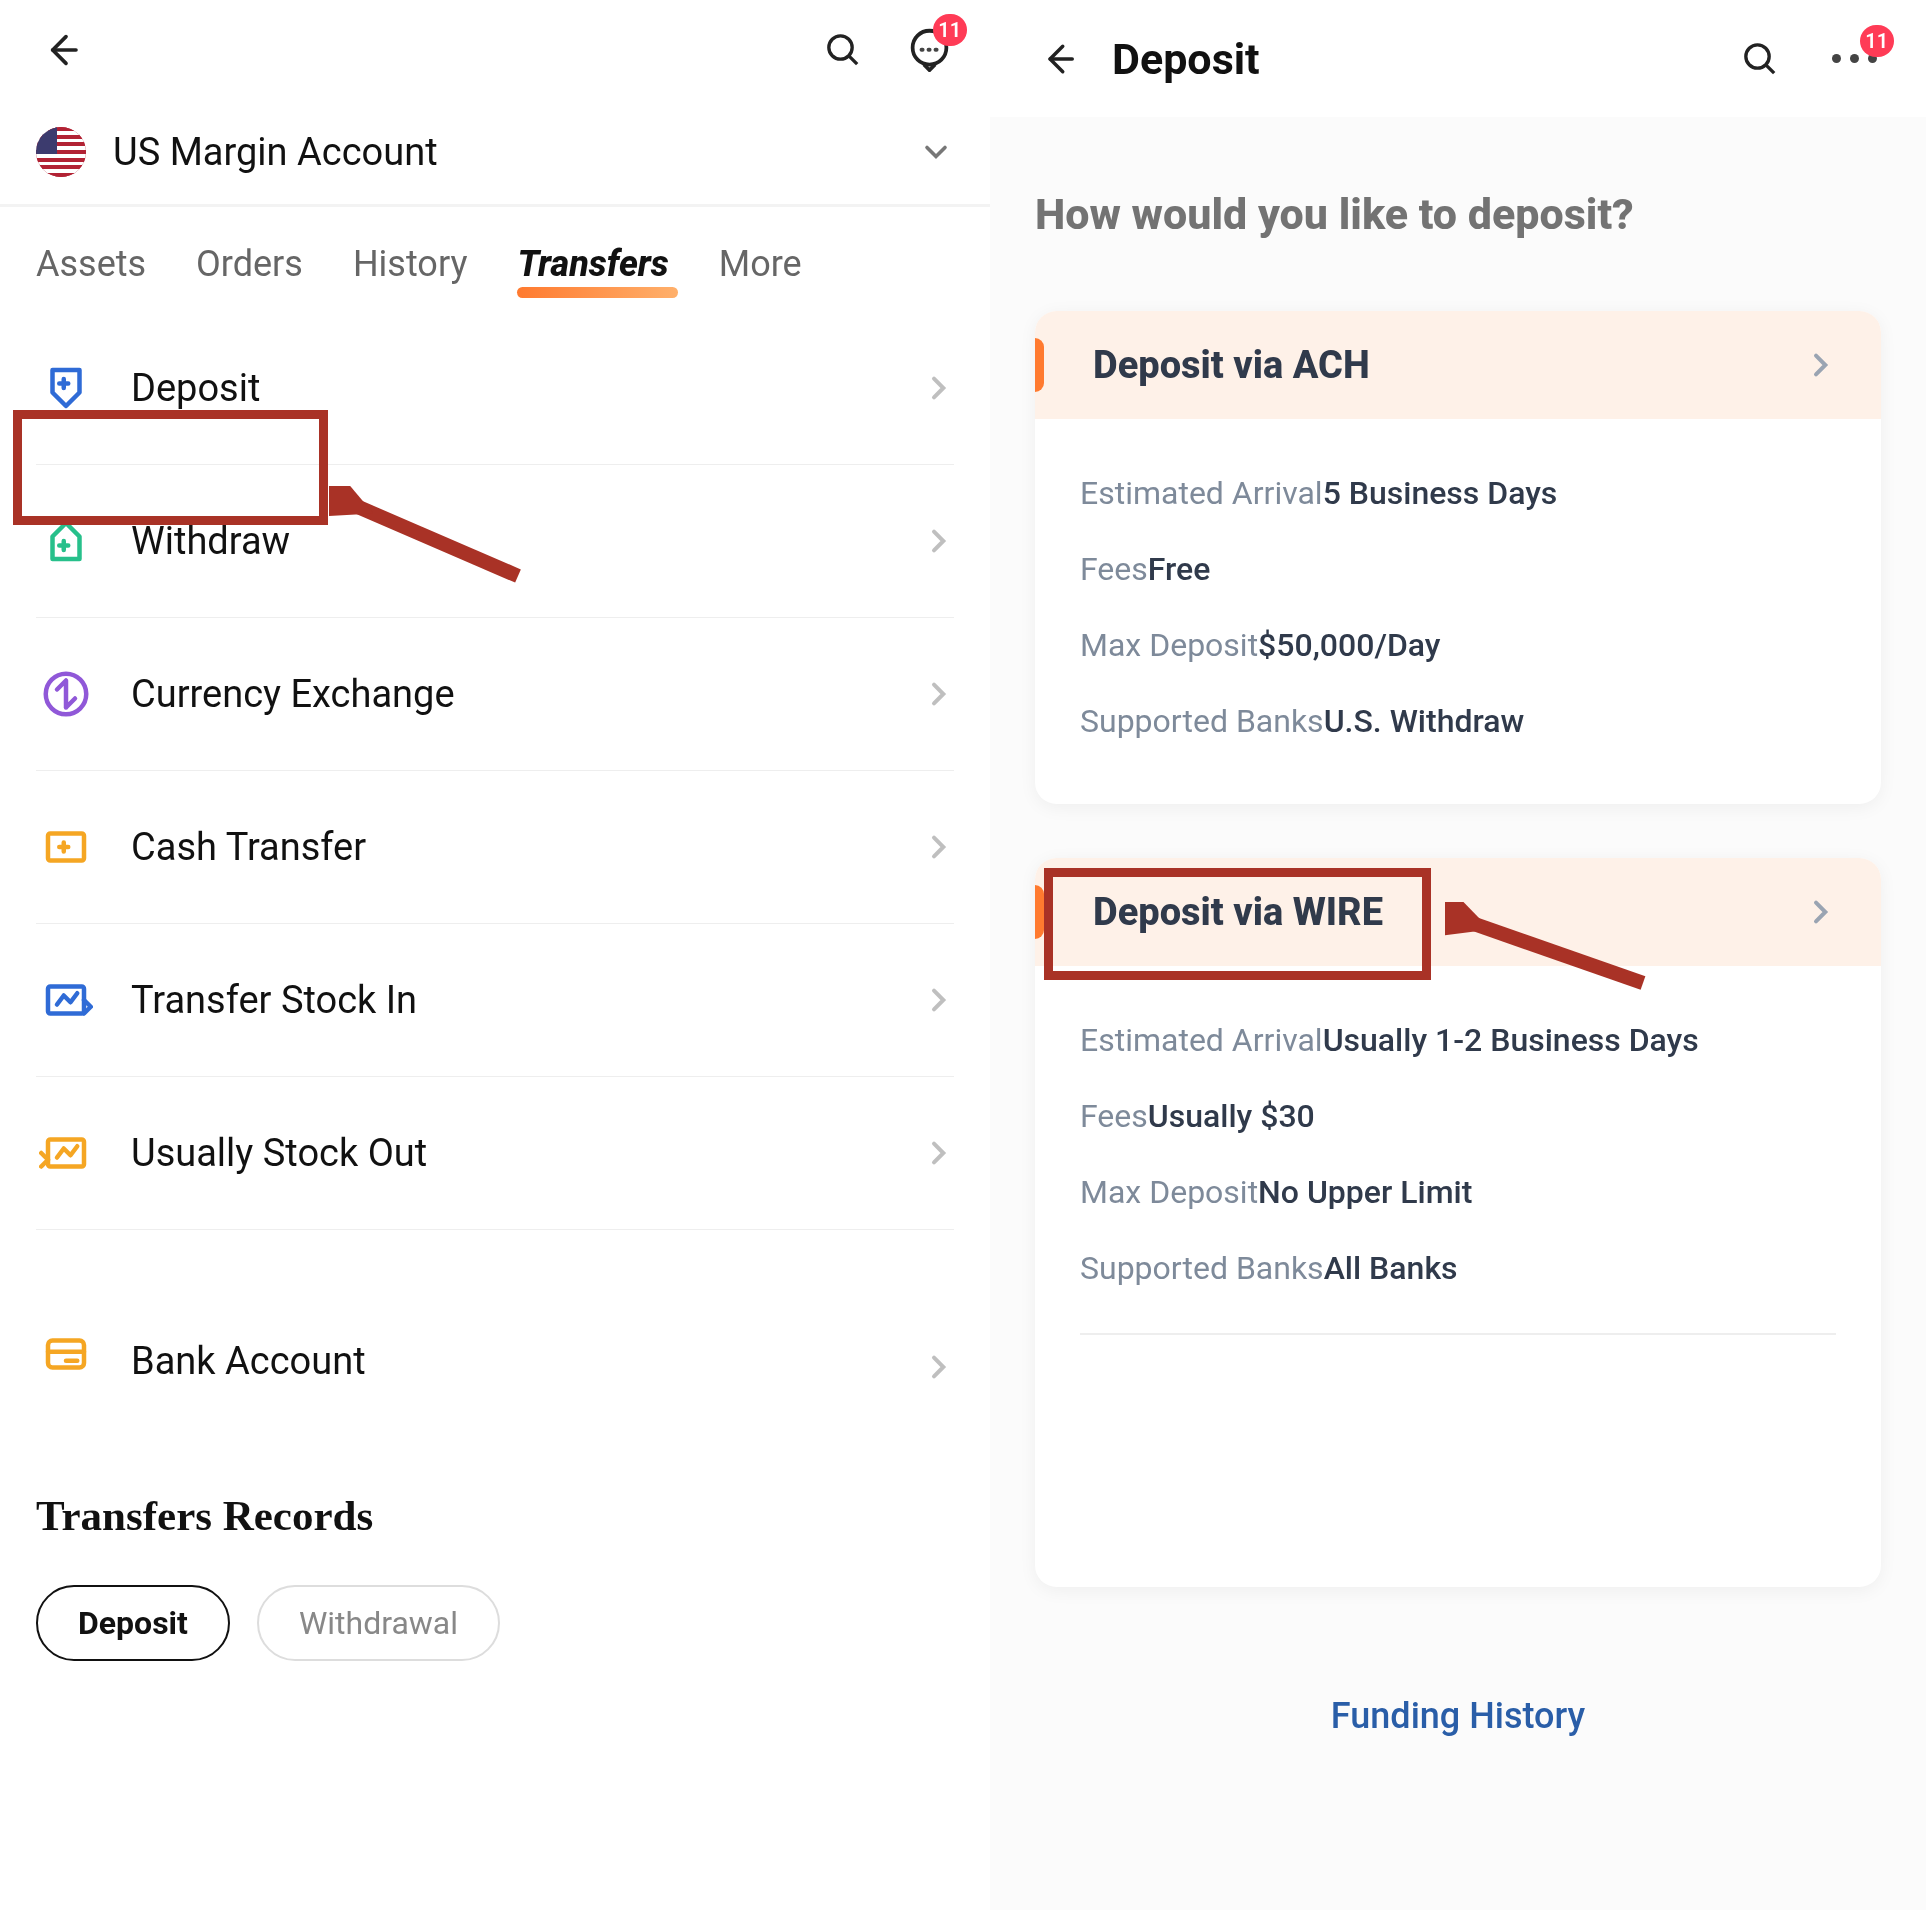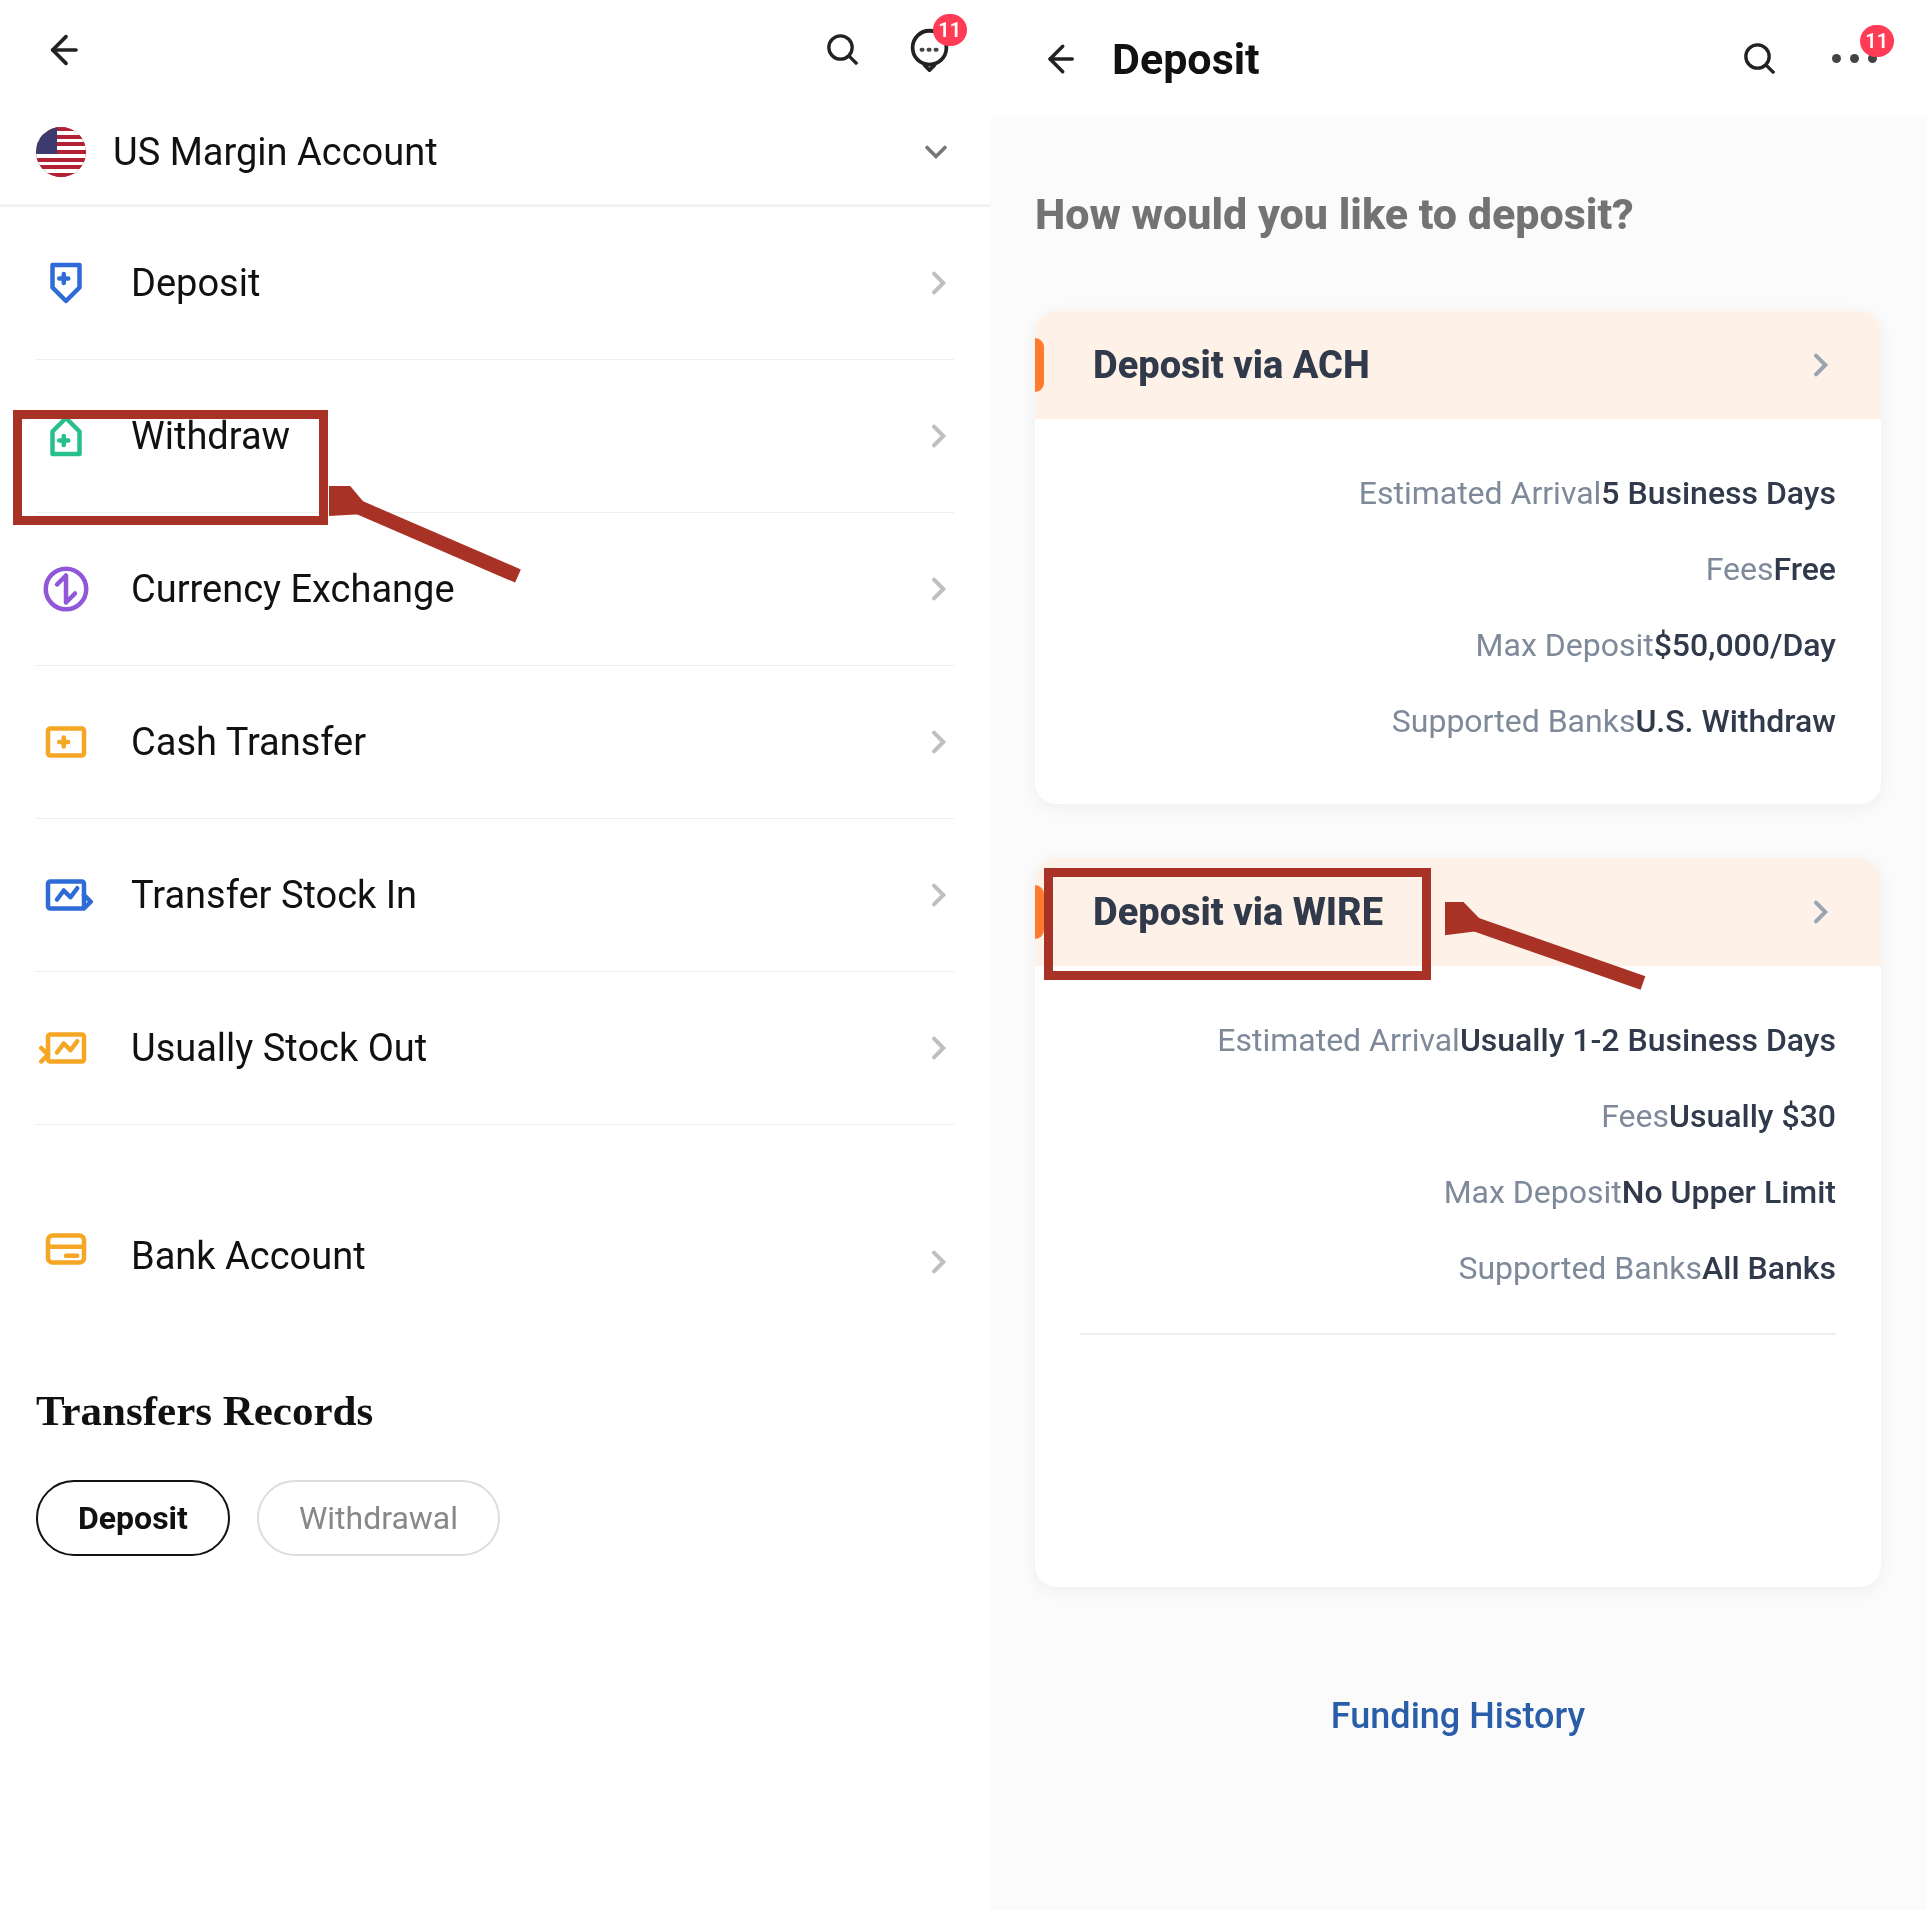--- a/index.html
+++ b/index.html
@@ -63,21 +63,21 @@
   .dots3 { display:flex; gap:9px;}
   .dots3 span { width:9px; height:9px; border-radius:50%; background:#444; display:block;}
 
   .sr-question { font-size:43px; font-weight:800; color:#737373; padding: 72px 45px 54px; }
 
   .card { margin: 18px 45px 54px; background:#fff; border-radius:21.6px; box-shadow: 0 3.6px 18px rgba(0,0,0,0.05); overflow:hidden; position:relative; }
   .card-header { display:flex; align-items:center; height:108px; background:#fef1e8; padding: 0 45px 0 58px; cursor:pointer; position:relative;gap:40px;}
   .card-header::before { content:""; position:absolute; left:0; top:50%; transform:translateY(-50%); width:9px; height:54px; background:#ff7a2f; border-radius:0 9px 9px 0; }
   .card-header-title { font-size:38px; font-weight:800; color:#303a4b; flex:1;}
   .card-body { padding: 36px 45px 45px; }
-  .kv { display:flex; justify-content:flex-end; align-items:center; height:76px; }
+  .kv { display:flex; justify-content:flex-start; align-items:center; height:76px; }
   .kv .k { font-size:32px; color:#7e8a9a; }
   .kv .v { font-size:32px; color:#303a4b; font-weight:500; }
   .card2 .card-body { padding-bottom: 252px; }
   .card2 .divider { height:1.8px; background:#eee; margin-top: 27px; }
 
   .funding-link { text-align:center; font-size:36px; color:#2a5ea8; padding: 54px 0; cursor:pointer; font-weight:500;}
 
   
   .hl-wire { position:absolute; left:54px; top:868px; width:387px; height:112px; border:9px solid #a93226; pointer-events:none; }
   .arrow-wire { position:absolute; left:455px; top:902px; width:216px; height:99px; pointer-events:none; }
@@ -116,20 +116,27 @@
   </div>
 
   <div class="account-row">
     <div class="flag"></div>
     <div class="account-name">US Margin Account</div>
     <svg class="chevron-down" viewBox="0 0 24 24" fill="none" stroke="#777" stroke-width="2.4" stroke-linecap="round">
         <polyline points="6 9 12 15 18 9"></polyline>
       </svg>
   </div>
 
+  <div class="tabbar" id="tabbar">
+      <div class="tab">Assets</div>
+      <div class="tab">Orders</div>
+      <div class="tab">History</div>
+      <div class="tab active">Transfers</div>
+      <div class="tab">More</div>
+    </div>
 
   <div class="list" id="list">
       <div class="list-row">
         <div class="li-icon">
           <svg viewBox="0 0 24 24" fill="none" stroke="#2f6bd6" stroke-width="2" stroke-linecap="round" stroke-linejoin="round">
             <path d="M6 4 H18 V14 L12 20 L6 14 Z M11 8 V12 M9 10 H13"></path>
           </svg>
         </div>
         <div class="li-label">Deposit</div>
         <svg class="chevron-right" viewBox="0 0 24 24" fill="none" stroke="#bfbfbf" stroke-width="3" stroke-linecap="round">

